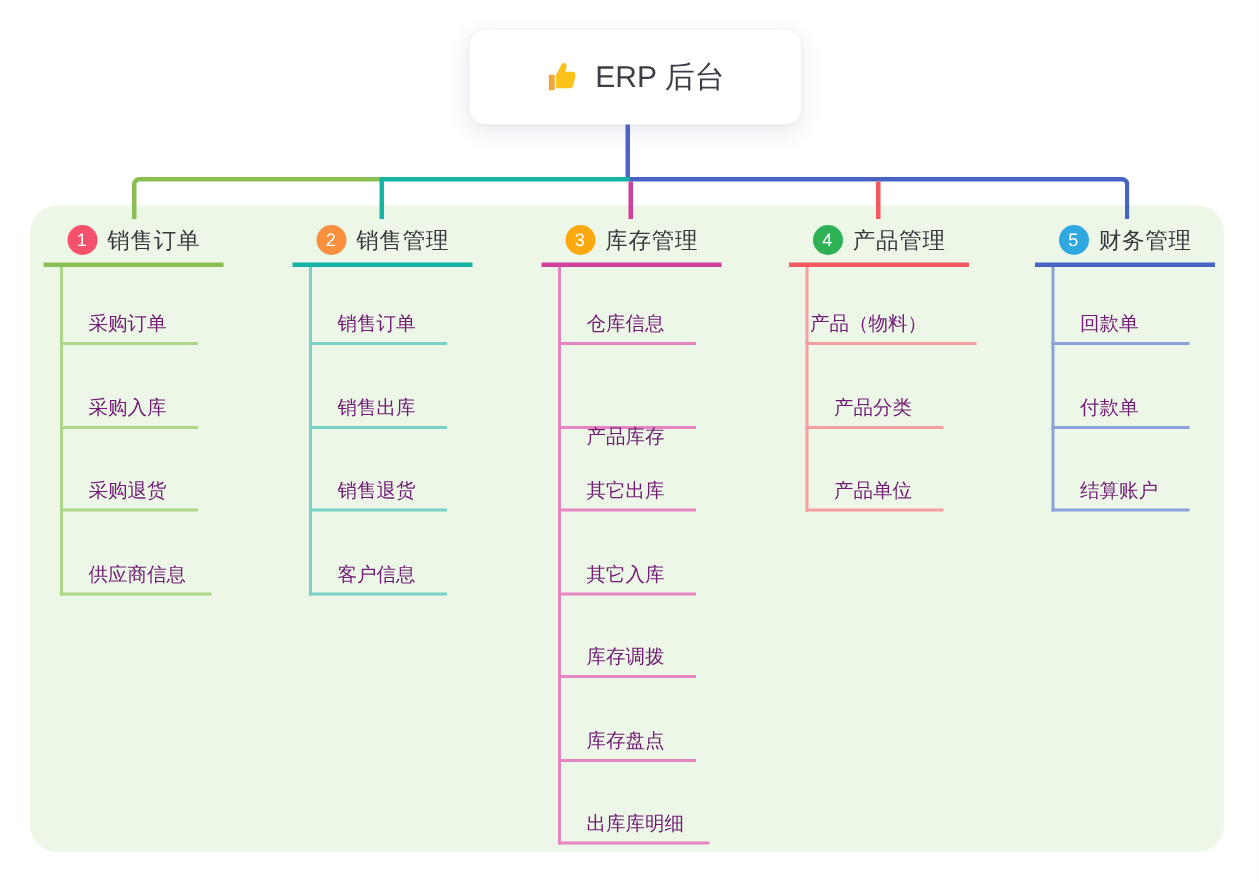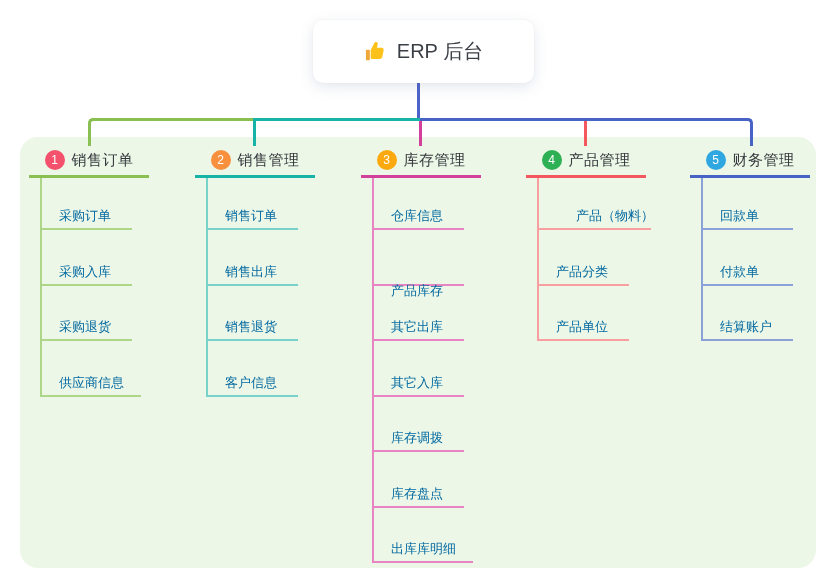--- a/index.html
+++ b/index.html
@@ -23,21 +23,21 @@
   .branch-title{
     position:absolute;height:26px;display:flex;align-items:center;justify-content:center;gap:7px;
     z-index:2;
   }
   .badge{
     width:20px;height:20px;border-radius:50%;color:#fff;font-size:12px;
     display:flex;align-items:center;justify-content:center;flex:0 0 auto;
   }
   .branch-label{font-size:15px;color:#35383d;letter-spacing:.5px;white-space:nowrap;}
   .child-label{
-    position:absolute;font-size:13px;color:#0369a1;line-height:18px;white-space:nowrap;z-index:2;
+    position:absolute;font-size:13px;color:#701a75;line-height:18px;white-space:nowrap;z-index:2;
   }
 </style>
 </head>
 <body>
 
 <div class="canvas">
   <div class="panel"></div>
 
   <div class="root-card">
     <span class="ticon">
@@ -102,21 +102,21 @@
     <div class="child-label" style="left: 391px; top: 484.5px;">库存盘点</div>
     <div class="line" style="left: 372px; top: 505.5px; width: 92px; height: 2px; background: rgb(230, 133, 194);"></div>
     <div class="child-label" style="left: 391px; top: 540px;">出库库明细</div>
     <div class="line" style="left: 372px; top: 561px; width: 101px; height: 2px; background: rgb(230, 133, 194);"></div>
     <div class="branch-title" style="left: 518px; top: 147px; width: 136px;">
       <div class="badge" style="background: rgb(46, 177, 85);">4</div>
       <div class="branch-label">产品管理</div>
     </div>
     <div class="line" style="left: 526px; top: 175px; width: 120px; height: 3px; background: rgb(244, 87, 94);"></div>
     <div class="line" style="left: 537px; top: 178px; width: 2px; height: 163px; background: rgb(247, 158, 160);"></div>
-    <div class="child-label" style="left: 576px; top: 207px;">产品（物料）</div>
+    <div class="child-label" style="left: 540px; top: 207px;">产品（物料）</div>
     <div class="line" style="left: 537px; top: 228px; width: 114px; height: 2px; background: rgb(247, 158, 160);"></div>
     <div class="child-label" style="left: 556px; top: 262.5px;">产品分类</div>
     <div class="line" style="left: 537px; top: 283.5px; width: 92px; height: 2px; background: rgb(247, 158, 160);"></div>
     <div class="child-label" style="left: 556px; top: 318px;">产品单位</div>
     <div class="line" style="left: 537px; top: 339px; width: 92px; height: 2px; background: rgb(247, 158, 160);"></div>
     <div class="branch-title" style="left: 682px; top: 147px; width: 136px;">
       <div class="badge" style="background: rgb(47, 167, 225);">5</div>
       <div class="branch-label">财务管理</div>
     </div>
     <div class="line" style="left: 690px; top: 175px; width: 120px; height: 3px; background: rgb(71, 99, 198);"></div>

